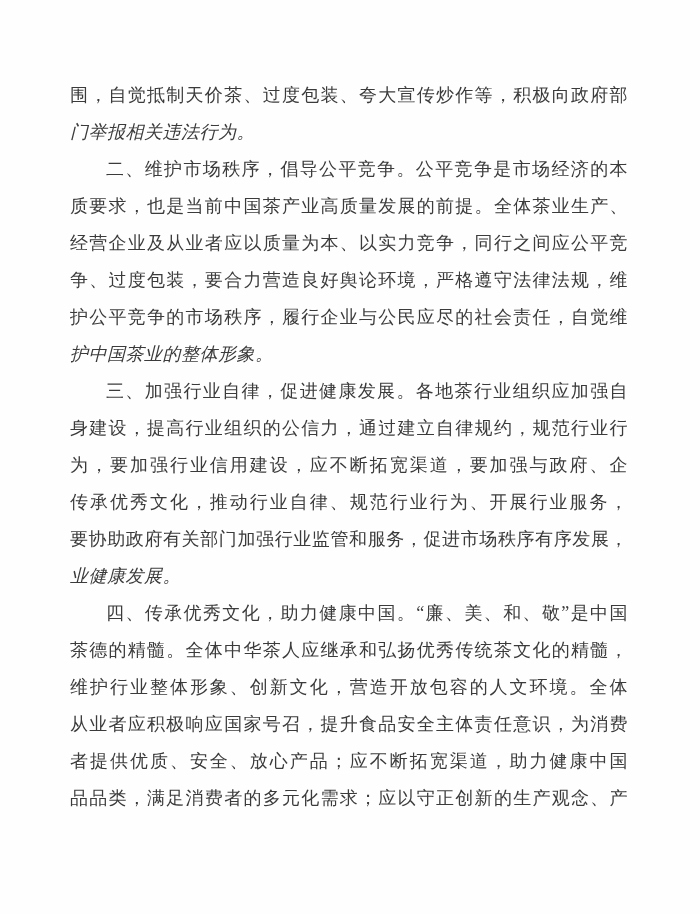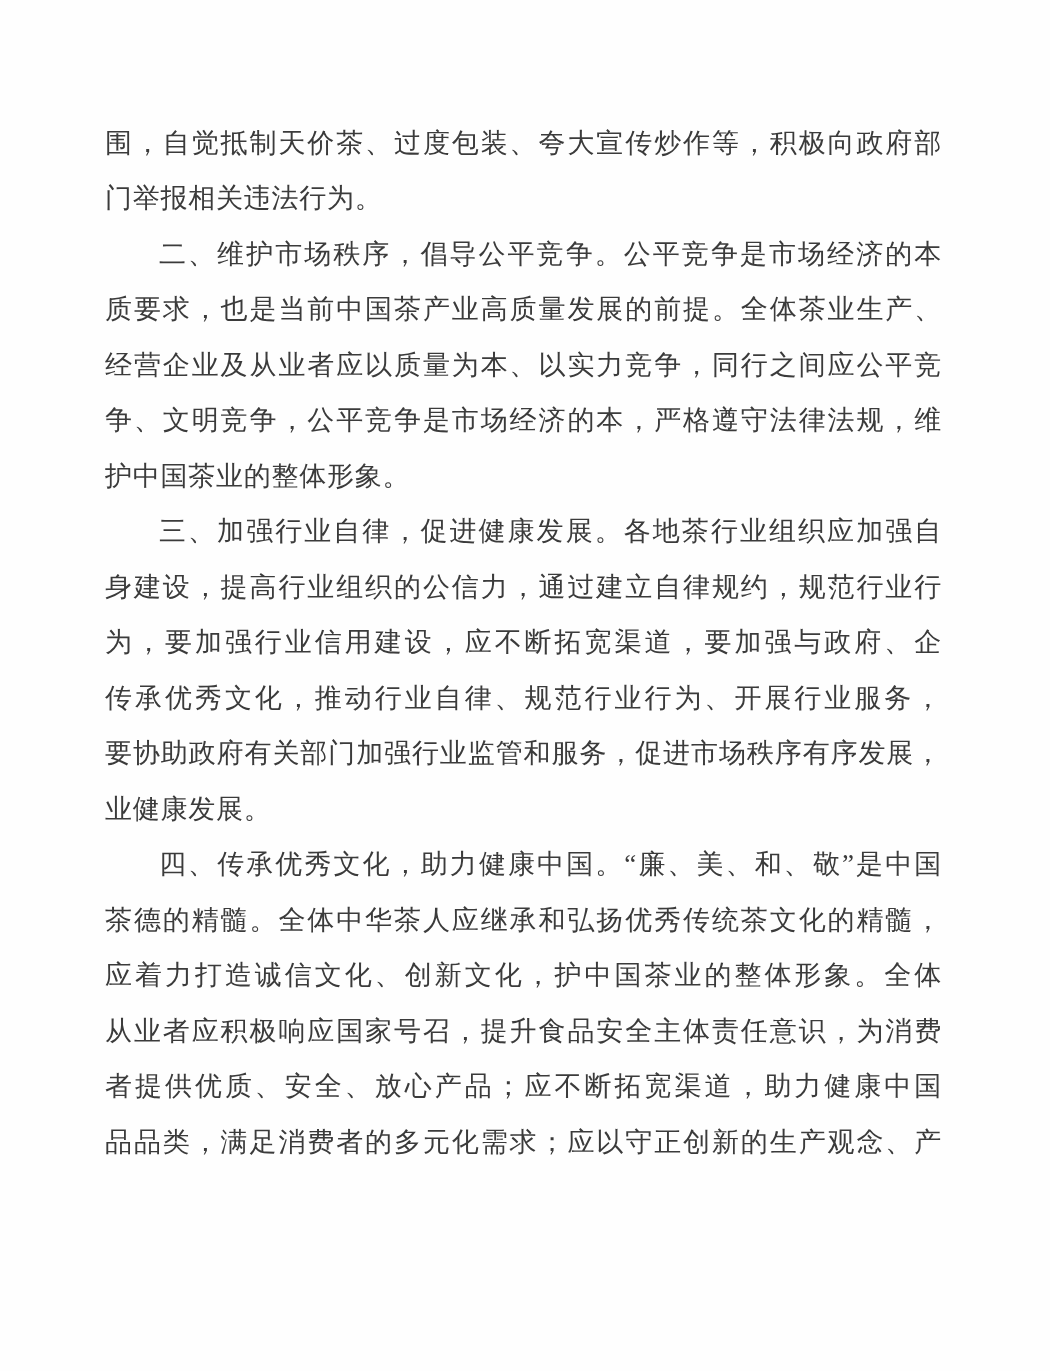--- a/index.html
+++ b/index.html
@@ -31,43 +31,45 @@
     letter-spacing: 0.5px;
     text-align: justify;
     text-align-last: justify;
     text-justify: inter-character;
     white-space: nowrap;
     overflow: visible;
   }
   .line.short {
     text-align: left;
     text-align-last: left;
+    font-style: italic;
   }
   .line.indent {
     text-indent: 2em;
   }
 </style>
 </head>
 <body>
 
 <div class="page">
   <div class="doc-body" style="color: rgb(59, 59, 59);">
       <div class="line">围，自觉抵制天价茶、过度包装、夸大宣传炒作等，积极向政府部</div>
       <div class="line short">门举报相关违法行为。</div>
       <div class="line indent">二、维护市场秩序，倡导公平竞争。公平竞争是市场经济的本</div>
       <div class="line">质要求，也是当前中国茶产业高质量发展的前提。全体茶业生产、</div>
       <div class="line">经营企业及从业者应以质量为本、以实力竞争，同行之间应公平竞</div>
-      <div class="line">争、文明竞争，公平竞争是市场经济的本，严格遵守法律法规，维</div>
+      <div class="line">争、过度包装，要合力营造良好舆论环境，严格遵守法律法规，维</div>
+      <div class="line">护公平竞争的市场秩序，履行企业与公民应尽的社会责任，自觉维</div>
       <div class="line short">护中国茶业的整体形象。</div>
       <div class="line indent">三、加强行业自律，促进健康发展。各地茶行业组织应加强自</div>
       <div class="line">身建设，提高行业组织的公信力，通过建立自律规约，规范行业行</div>
       <div class="line">为，要加强行业信用建设，应不断拓宽渠道，要加强与政府、企</div>
       <div class="line">传承优秀文化，推动行业自律、规范行业行为、开展行业服务，</div>
       <div class="line">要协助政府有关部门加强行业监管和服务，促进市场秩序有序发展，</div>
       <div class="line short">业健康发展。</div>
       <div class="line indent">四、传承优秀文化，助力健康中国。“廉、美、和、敬”是中国</div>
       <div class="line">茶德的精髓。全体中华茶人应继承和弘扬优秀传统茶文化的精髓，</div>
-      <div class="line">应着力打造诚信文化、创新文化，护中国茶业的整体形象。全体</div>
+      <div class="line">维护行业整体形象、创新文化，营造开放包容的人文环境。全体</div>
       <div class="line">从业者应积极响应国家号召，提升食品安全主体责任意识，为消费</div>
       <div class="line">者提供优质、安全、放心产品；应不断拓宽渠道，助力健康中国</div>
       <div class="line">品品类，满足消费者的多元化需求；应以守正创新的生产观念、产</div>
     </div>
 </div>
 
 </body></html>

